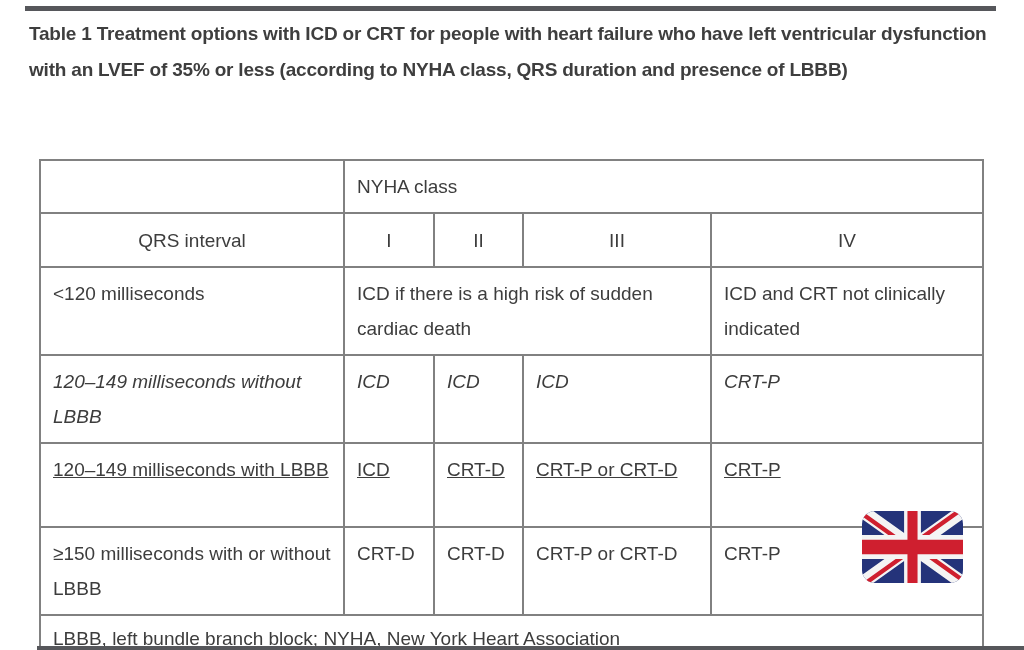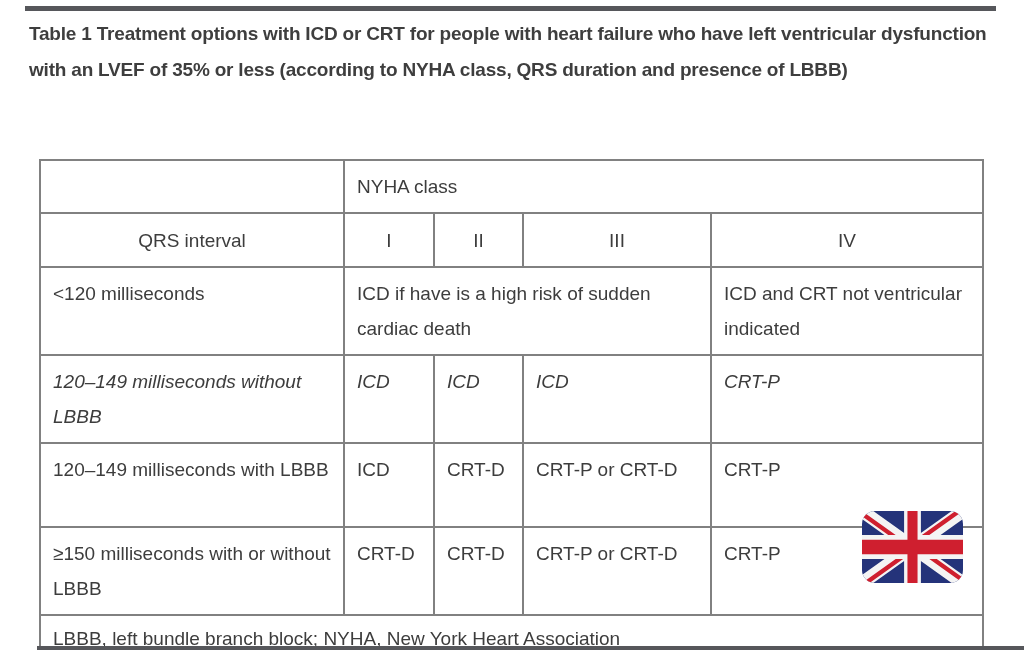--- a/index.html
+++ b/index.html
@@ -57,21 +57,21 @@
   col.c0 { width: 304px; }
   col.c1 { width: 90px; }
   col.c2 { width: 89px; }
   col.c3 { width: 188px; }
   col.c4 { width: 272px; }
 
   tr.r-nyha   { height: 48px; }
   tr.r-class  { height: 54px; text-align: center; }
   tr.r-lt120  { height: 83px; }
   tr.r-mid1   { height: 83px; font-style: italic; }
-  tr.r-mid2   { height: 84px; }
+  tr.r-mid2   { height: 84px; text-decoration: underline; }
   tr.r-ge150  { height: 84px; margin-left: 8px; }
   tr.r-foot   { height: 46px; }
 
   tr.r-nyha td, tr.r-class td { vertical-align: middle; }
   td.label-cell { padding-right: 50px; }
   tr.r-foot td { vertical-align: middle; padding-top: 2px; padding-bottom: 2px; }
 
   .flag {
     position: absolute;
     left: 862px; top: 511px;
@@ -107,22 +107,22 @@
       <tr class="r-class">
         <td>QRS interval</td>
         <td>I</td>
         <td>II</td>
         <td>III</td>
         <td>IV</td>
       </tr>
 
       <tr class="r-lt120">
         <td class="label-cell">&lt;120 milliseconds</td>
-        <td colspan="3">ICD if have is a high risk of sudden cardiac death</td>
-        <td>ICD and CRT not ventricular indicated</td>
+        <td colspan="3">ICD if there is a high risk of sudden cardiac death</td>
+        <td>ICD and CRT not clinically indicated</td>
       </tr>
 
       <tr class="r-mid1">
         <td class="label-cell">120–149 milliseconds without LBBB</td>
         <td>ICD</td>
         <td>ICD</td>
         <td>ICD</td>
         <td>CRT-P</td>
       </tr>
 

